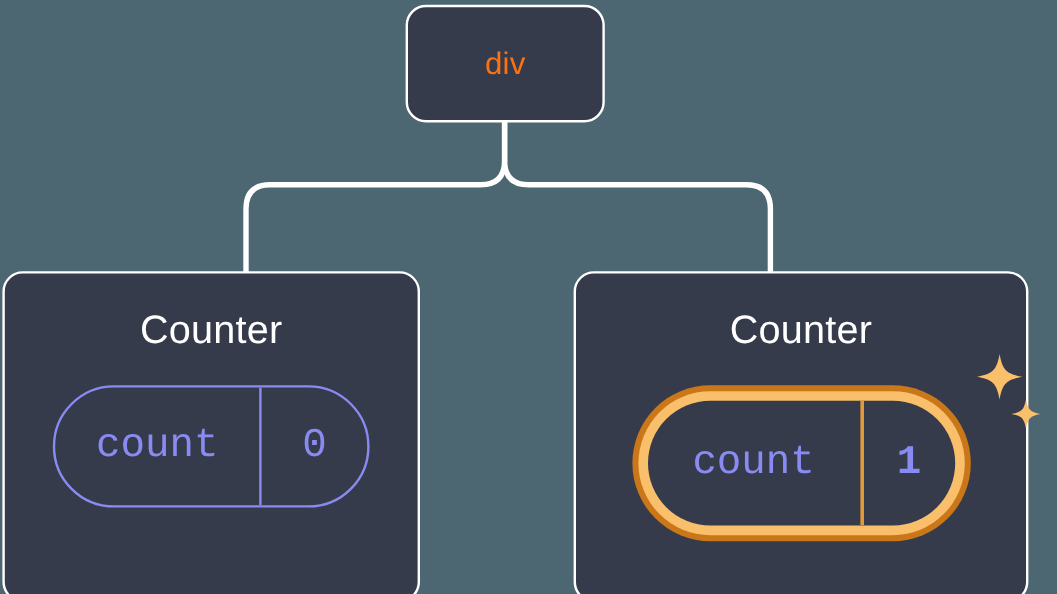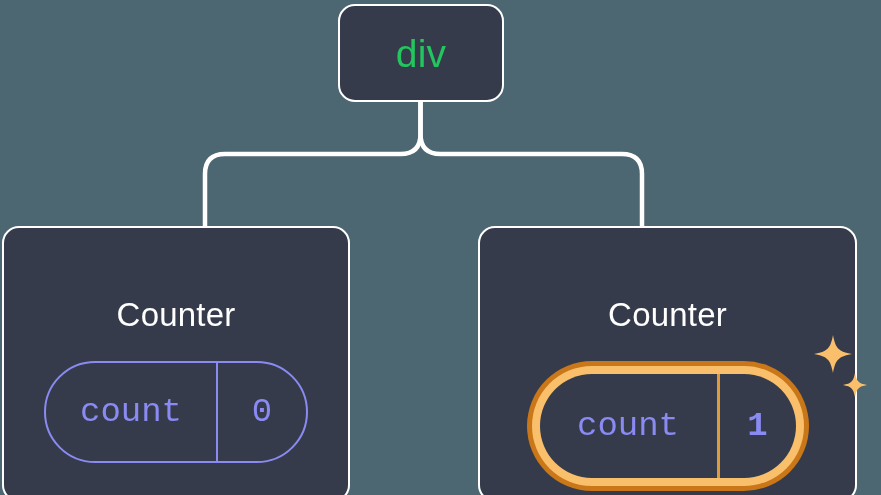--- a/index.html
+++ b/index.html
@@ -40,22 +40,22 @@
   #node-div {
     left: 338px;
     top: 4px;
     width: 166px;
     height: 98px;
     display: flex;
     align-items: center;
     justify-content: center;
   }
   #node-div .node-title {
-    color: #22c55e;
-    font-size: 39px;
+    color: #f97316;
+    font-size: 26px;
     line-height: 1;
     letter-spacing: 0.2px;
   }
   .counter-card {
     display: flex;
     flex-direction: column;
     align-items: center;
   }
   #node-counter-left {
     left: 2px;
@@ -66,21 +66,21 @@
   #node-counter-right {
     left: 478px;
     top: 226px;
     width: 379px;
     height: 276px;
   }
   .counter-card .node-title {
     color: #ffffff;
     font-size: 33px;
     line-height: 1;
-    margin-top: 70px;
+    margin-top: 30px;
     letter-spacing: 0.2px;
   }
 
   
   .pill-wrap {
     position: relative;
     margin-top: 30px;
     font-family: Liberation Mono, monospace;
   }
   .pill {

